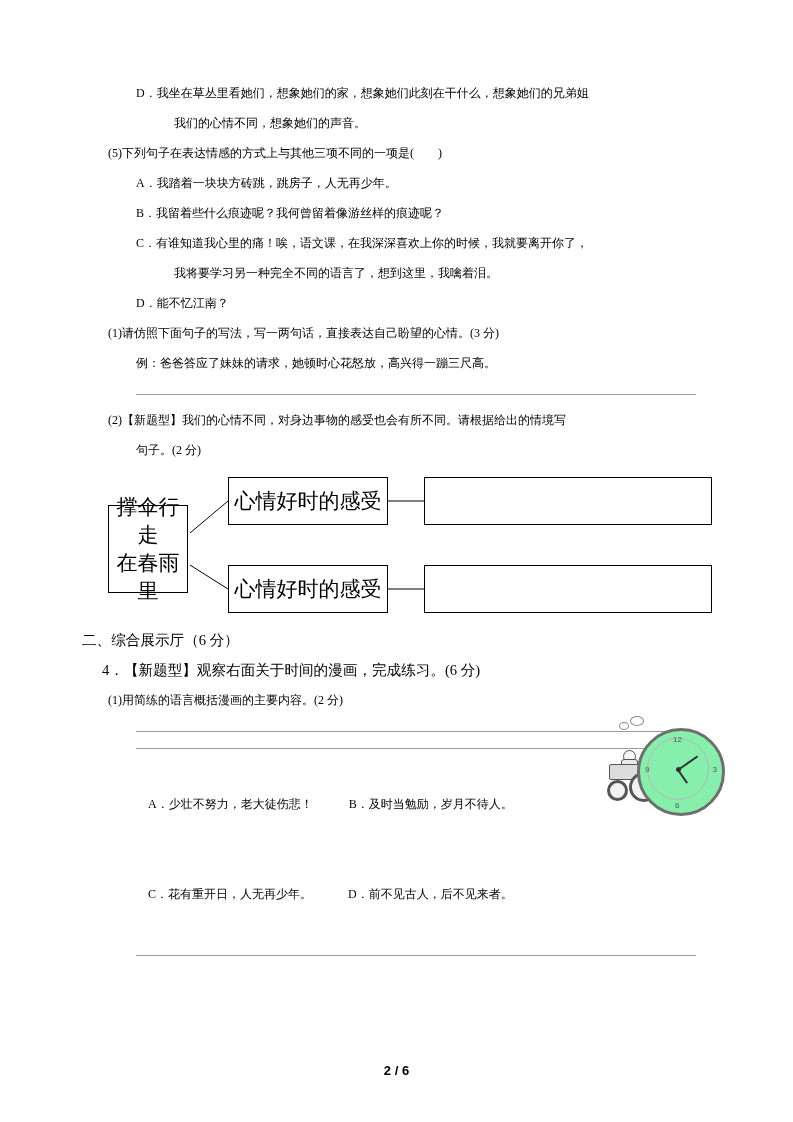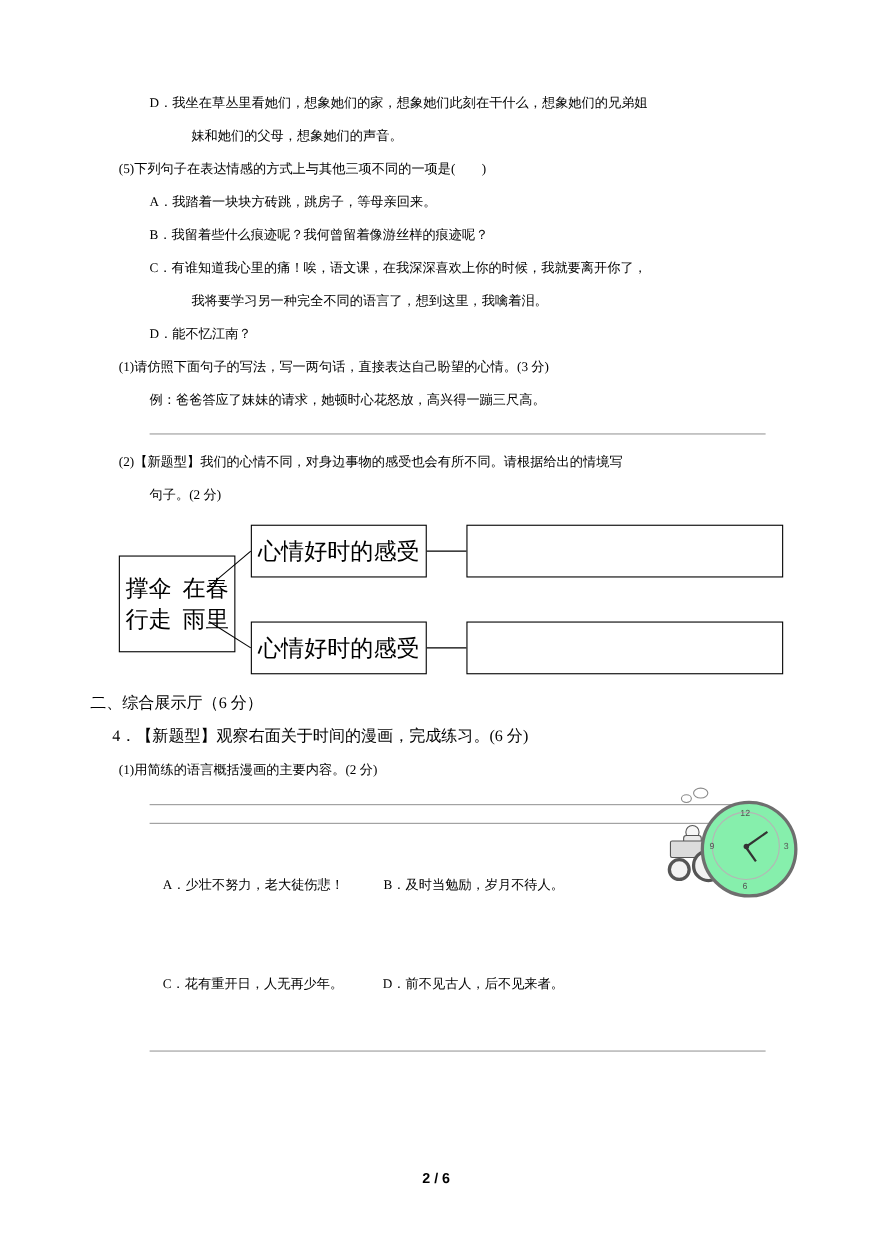--- a/index.html
+++ b/index.html
@@ -56,23 +56,23 @@
     display: flex;
     align-items: center;
     justify-content: center;
     text-align: center;
     font-size: 21px;
     line-height: 28px;
   }
   .box.left {
     left: 46px;
     top: 32px;
-    width: 106px;
+    width: 80px;
     height: 88px;
-    justify-content: flex-end;
+    flex-direction: column;
   }
   .box.mid1 { left: 166px; top: 4px; width: 160px; height: 48px; }
   .box.mid2 { left: 166px; top: 92px; width: 160px; height: 48px; }
   .box.right1 { left: 362px; top: 4px; width: 288px; height: 48px; }
   .box.right2 { left: 362px; top: 92px; width: 288px; height: 48px; }
 
   
   .comic {
     position: absolute;
     right: 68px;
@@ -169,24 +169,24 @@
     font-weight: bold;
   }
   .opt-pair span.second { padding-left: 36px; }
 </style>
 </head>
 <body>
 
 <div class="page">
 
   <div class="line indent2">D．我坐在草丛里看她们，想象她们的家，想象她们此刻在干什么，想象她们的兄弟姐</div>
-  <div class="line indent-hang">妹和她们的父母，想象她们的声音。</div>
+  <div class="line indent-hang">我们的心情不同，想象她们的声音。</div>
 
   <div class="line indent3">(5)下列句子在表达情感的方式上与其他三项不同的一项是(　　)</div>
-  <div class="line indent-opt">A．我踏着一块块方砖跳，跳房子，等母亲回来。</div>
+  <div class="line indent-opt">A．我踏着一块块方砖跳，跳房子，人无再少年。</div>
   <div class="line indent-opt">B．我留着些什么痕迹呢？我何曾留着像游丝样的痕迹呢？</div>
   <div class="line indent-opt">C．有谁知道我心里的痛！唉，语文课，在我深深喜欢上你的时候，我就要离开你了，</div>
   <div class="line indent-hang">我将要学习另一种完全不同的语言了，想到这里，我噙着泪。</div>
   <div class="line indent-opt">D．能不忆江南？</div>
 
   <div class="line indent3">(1)请仿照下面句子的写法，写一两句话，直接表达自己盼望的心情。(3 分)</div>
   <div class="line indent-opt">例：爸爸答应了妹妹的请求，她顿时心花怒放，高兴得一蹦三尺高。</div>
 
   <div class="answer-rule rule-a"></div>
 

